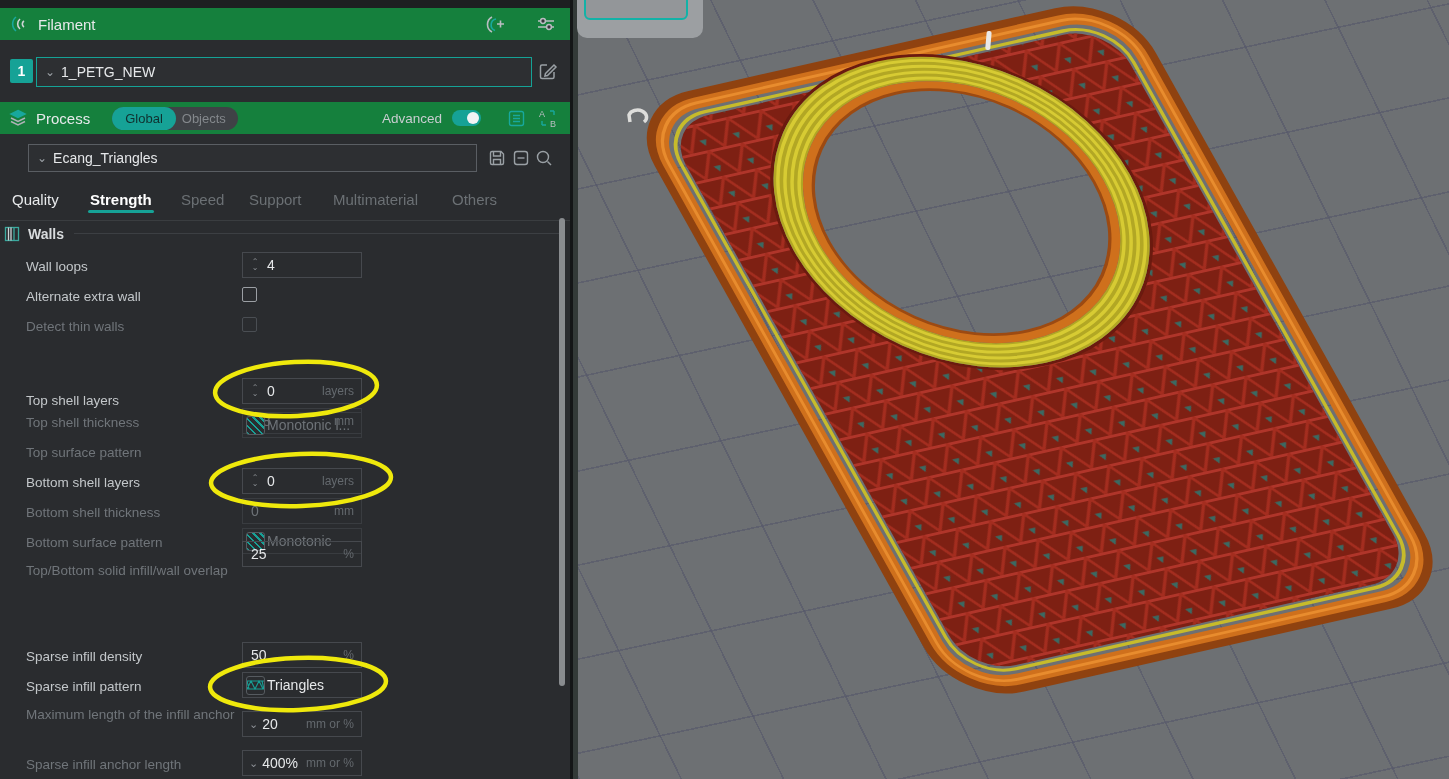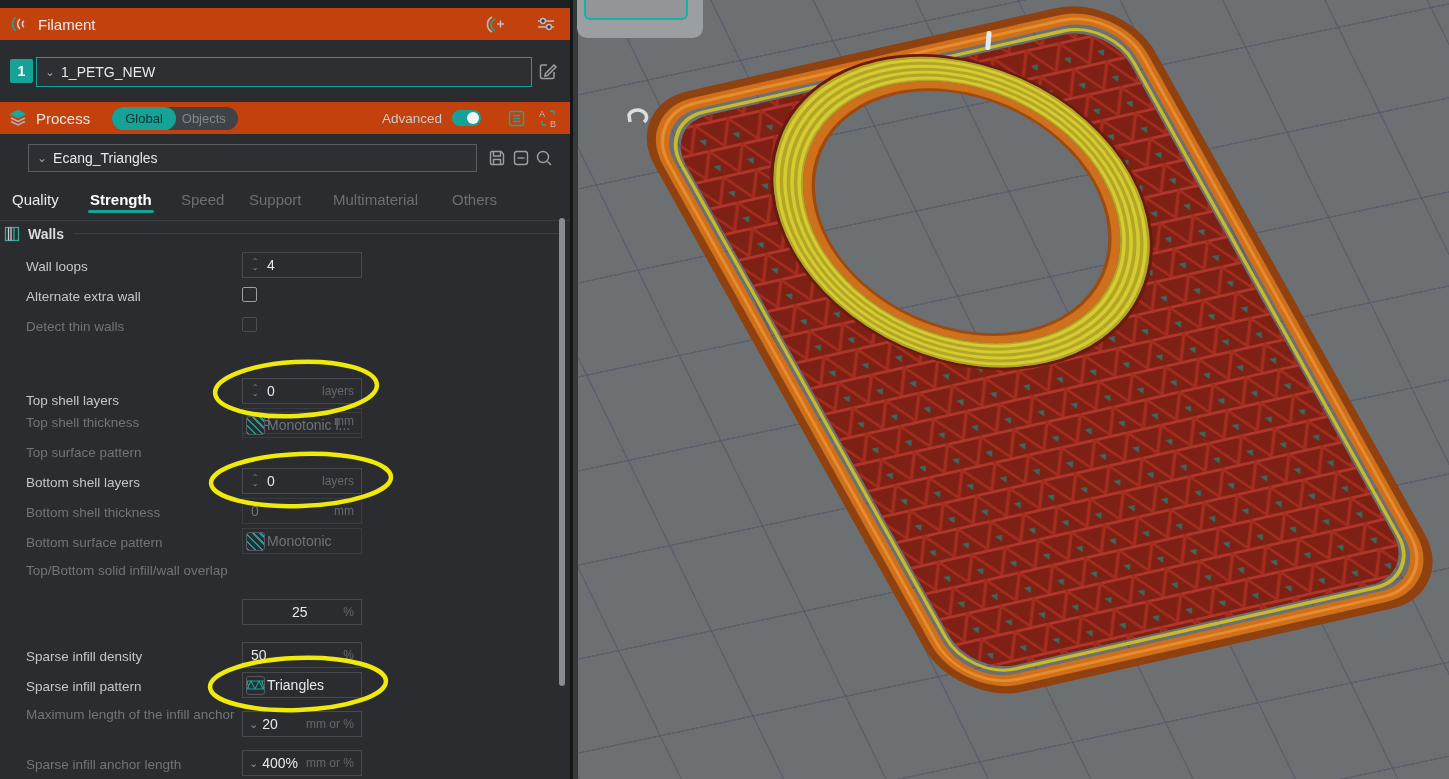--- a/index.html
+++ b/index.html
@@ -4,21 +4,21 @@
 <style>
   * { box-sizing: border-box; margin: 0; padding: 0; }
   html,body { width:1449px; height:779px; overflow:hidden; background:#2a2c2f;
               font-family:"Liberation Sans", sans-serif; }
   .abs { position:absolute; }
 
   
   #sidebar { position:absolute; left:0; top:0; width:570px; height:779px;
              background:#2a2c2f; }
   .topstrip { position:absolute; left:0; top:0; width:570px; height:8px; background:#1d1f21; }
-  .bar { position:absolute; left:0; width:570px; height:32px; background:#c2410c;
+  .bar { position:absolute; left:0; width:570px; height:32px; background:#15803d;
          display:flex; align-items:center; }
   .bar-title { color:#e7e9eb; font-size:15px; margin-left:8px; }
   .icon-btn { display:inline-flex; align-items:center; justify-content:center; }
   svg.ic { display:block; }
 
   
   .slot-badge { position:absolute; left:10px; top:59px; width:23px; height:24px;
                 background:#16a296; color:#fff; font-size:14px; font-weight:bold;
                 display:flex; align-items:center; justify-content:center; border-radius:2px; }
   .combo { position:absolute; display:flex; align-items:center; border:1px solid #5a5e63;
@@ -257,21 +257,21 @@
     <span class="unit">mm</span>
   </div>
 
   <div class="row-label dim" style="top:534px;">Bottom surface pattern</div>
   <div class="ctl dim" style="top:528px;">
     <span class="chip stripes"></span>
     <span class="val" style="margin-left:2px;">Monotonic</span>
   </div>
 
   <div class="row-label dim" style="top:562px;">Top/Bottom solid infill/wall overlap</div>
-  <div class="ctl" style="top:599px;padding-left:41px;">
+  <div class="ctl" style="top:541px;">
     <span class="val pad">25</span>
     <span class="unit">%</span>
   </div>
 
 
   <div class="row-label" style="top:648px;">Sparse infill density</div>
   <div class="ctl" style="top:642px;">
     <span class="val pad">50</span>
     <span class="unit">%</span>
   </div>

